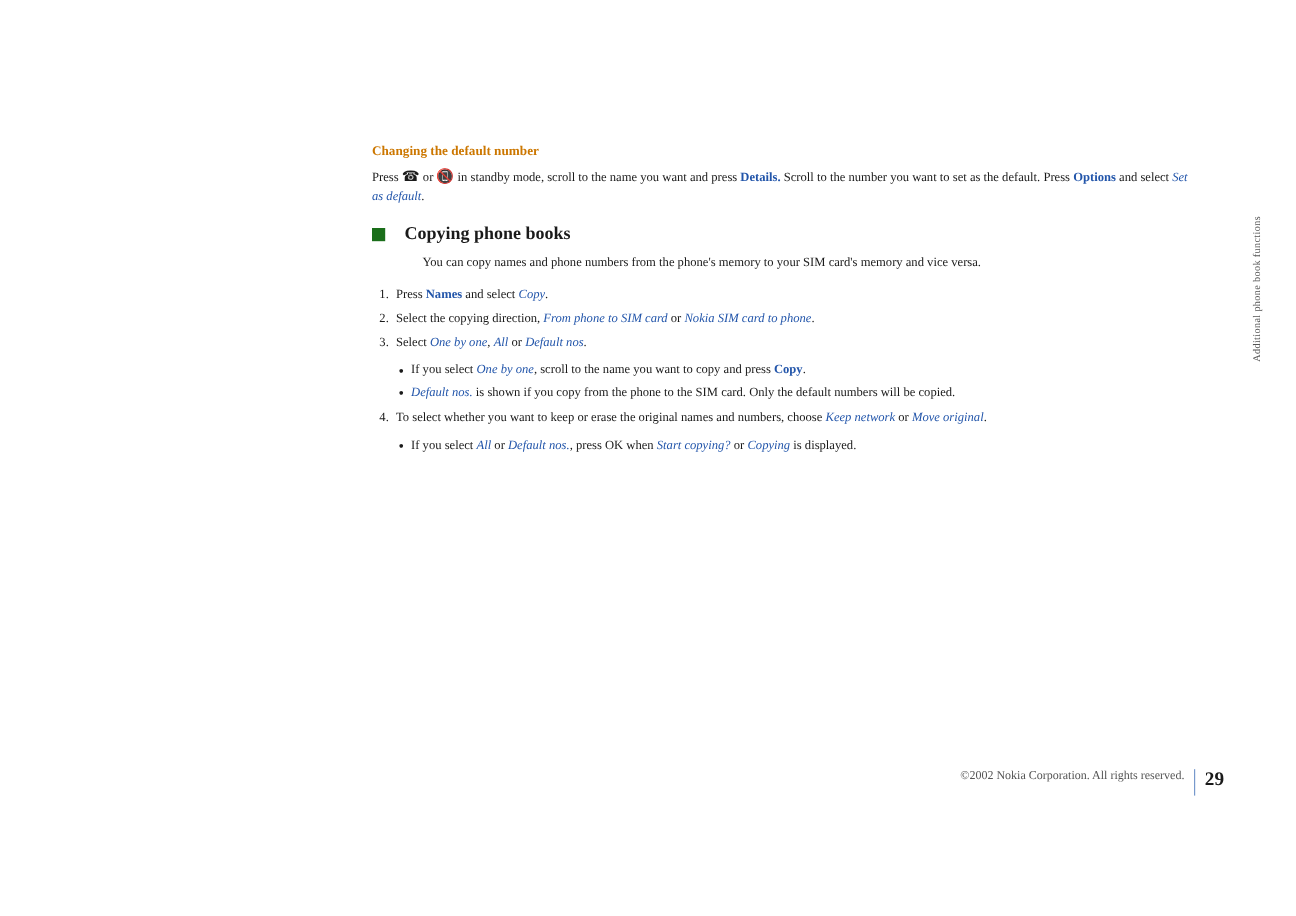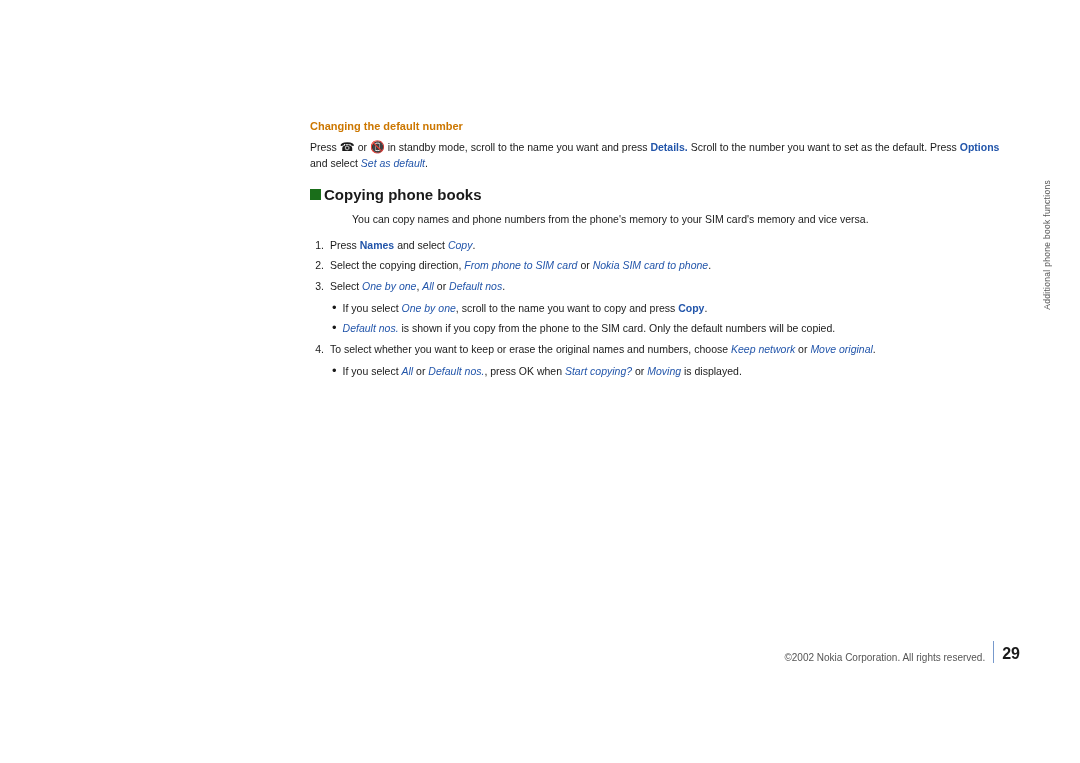--- a/index.html
+++ b/index.html
@@ -17,20 +17,21 @@
       color: #1a1a1a;
       overflow: hidden;
     }
 
     .page-container {
       width: 1080px;
       height: 763px;
       background: #ffffff;
       position: relative;
       display: flex;
+      font-family: Liberation Serif, serif;
     }
 
     .main-content {
       flex: 1;
       padding: 120px 80px 60px 310px;
       position: relative;
     }
 
     .side-text {
       position: absolute;
@@ -44,21 +45,21 @@
       letter-spacing: 0.3px;
       white-space: nowrap;
     }
 
     .page-footer {
       position: absolute;
       bottom: 100px;
       left: 310px;
       right: 60px;
       display: flex;
-      align-items: flex-end;
+      align-items: flex-start;
       justify-content: flex-end;
       gap: 8px;
     }
 
     .footer-divider {
       width: 1px;
       height: 22px;
       background: #7799cc;
     }
 
@@ -85,21 +86,21 @@
       font-size: 10.5px;
       color: #1a1a1a;
       line-height: 1.5;
       margin-bottom: 14px;
     }
 
     
     .section-heading-row {
       display: flex;
       align-items: center;
-      gap: 3px;
+      gap: 16px;
       margin-bottom: 8px;
       margin-top: 10px;
     }
 
     .green-square {
       width: 11px;
       height: 11px;
       background: #1a6e1a;
       flex-shrink: 0;
       margin-top: 1px;
@@ -220,21 +221,21 @@
       <ol class="numbered-list" style="margin-top:4px;">
         <li>
           <span class="list-num">4.</span>
           <span>To select whether you want to keep or erase the original names and numbers, choose <span class="italic-blue">Keep network</span> or <span class="italic-blue">Move original</span>.</span>
         </li>
       </ol>
 
       <ul class="bullet-list">
         <li>
           <span class="bullet-dot">•</span>
-          <span>If you select <span class="italic-blue">All</span> or <span class="italic-blue">Default nos.</span>, press OK when <span class="italic-blue">Start copying?</span> or <span class="italic-blue">Moving</span> is displayed.</span>
+          <span>If you select <span class="italic-blue">All</span> or <span class="italic-blue">Default nos.</span>, press OK when <span class="italic-blue">Start copying?</span> or <span class="italic-blue">Copying</span> is displayed.</span>
         </li>
       </ul>
     </div>
 
 
     <div class="side-text">Additional phone book functions</div>
 
     <div class="page-footer">
       <span class="footer-copyright">©2002 Nokia Corporation. All rights reserved.</span>
       <div class="footer-divider"></div>

